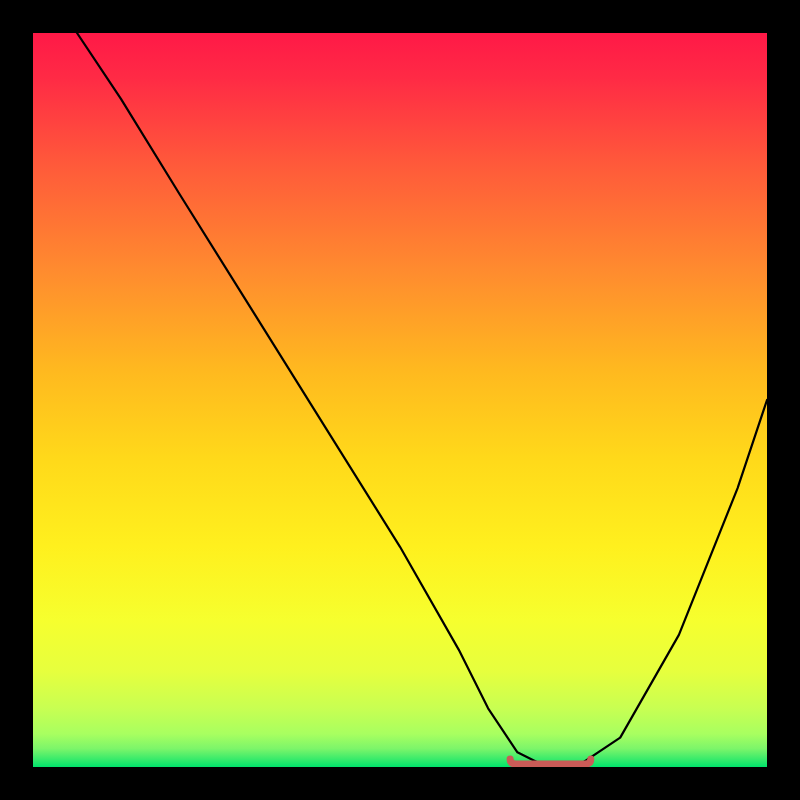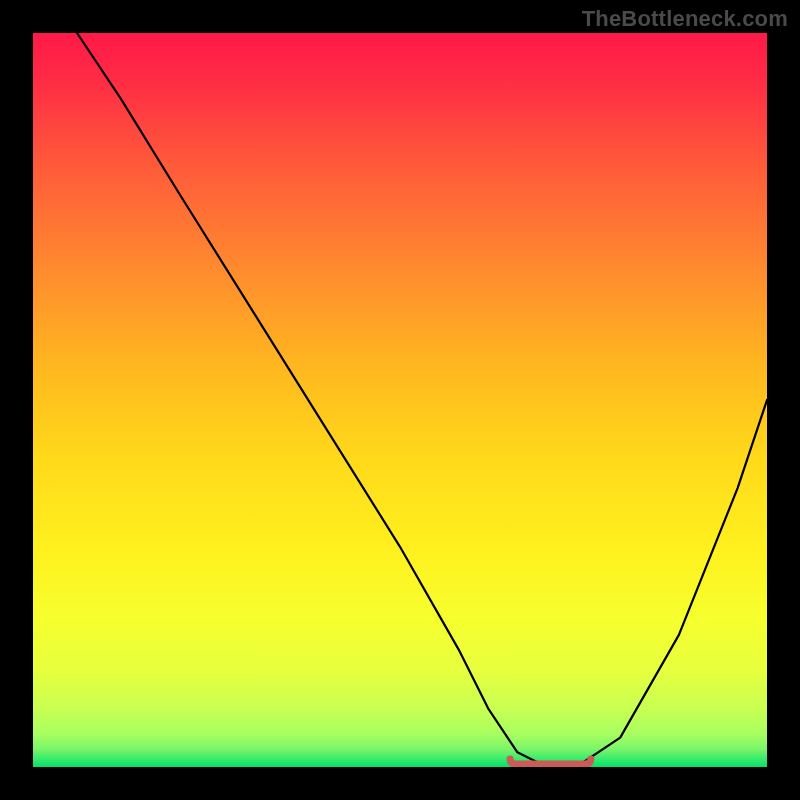--- a/index.html
+++ b/index.html
@@ -50,21 +50,20 @@
     stroke: #ca5b57;
     stroke-width: 7;
     stroke-linecap: round;
     fill: none;
   }
 </style>
 </head>
 <body>
 
 <div class="frame">
-  <div class="watermark">TheBottleneck.com</div>
 
   <div class="plot-wrap">
     <svg class="plot" viewBox="0 0 734 734" preserveAspectRatio="none">
       <defs>
         <linearGradient id="bg-grad" x1="0" y1="0" x2="0" y2="1">
           <stop offset="0%" stop-color="#ff1947"></stop>
           <stop offset="6%" stop-color="#ff2a45"></stop>
           <stop offset="18%" stop-color="#ff5a3a"></stop>
           <stop offset="32%" stop-color="#ff8a2f"></stop>
           <stop offset="46%" stop-color="#ffb91f"></stop>

